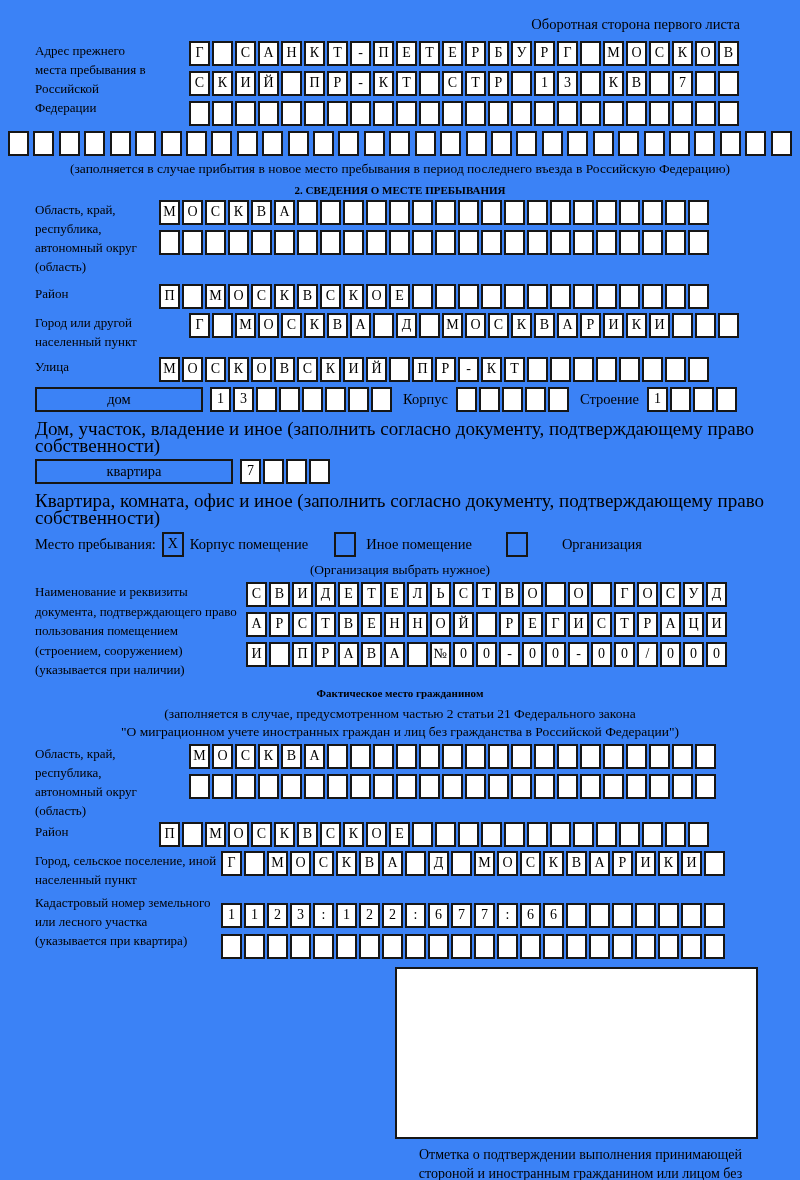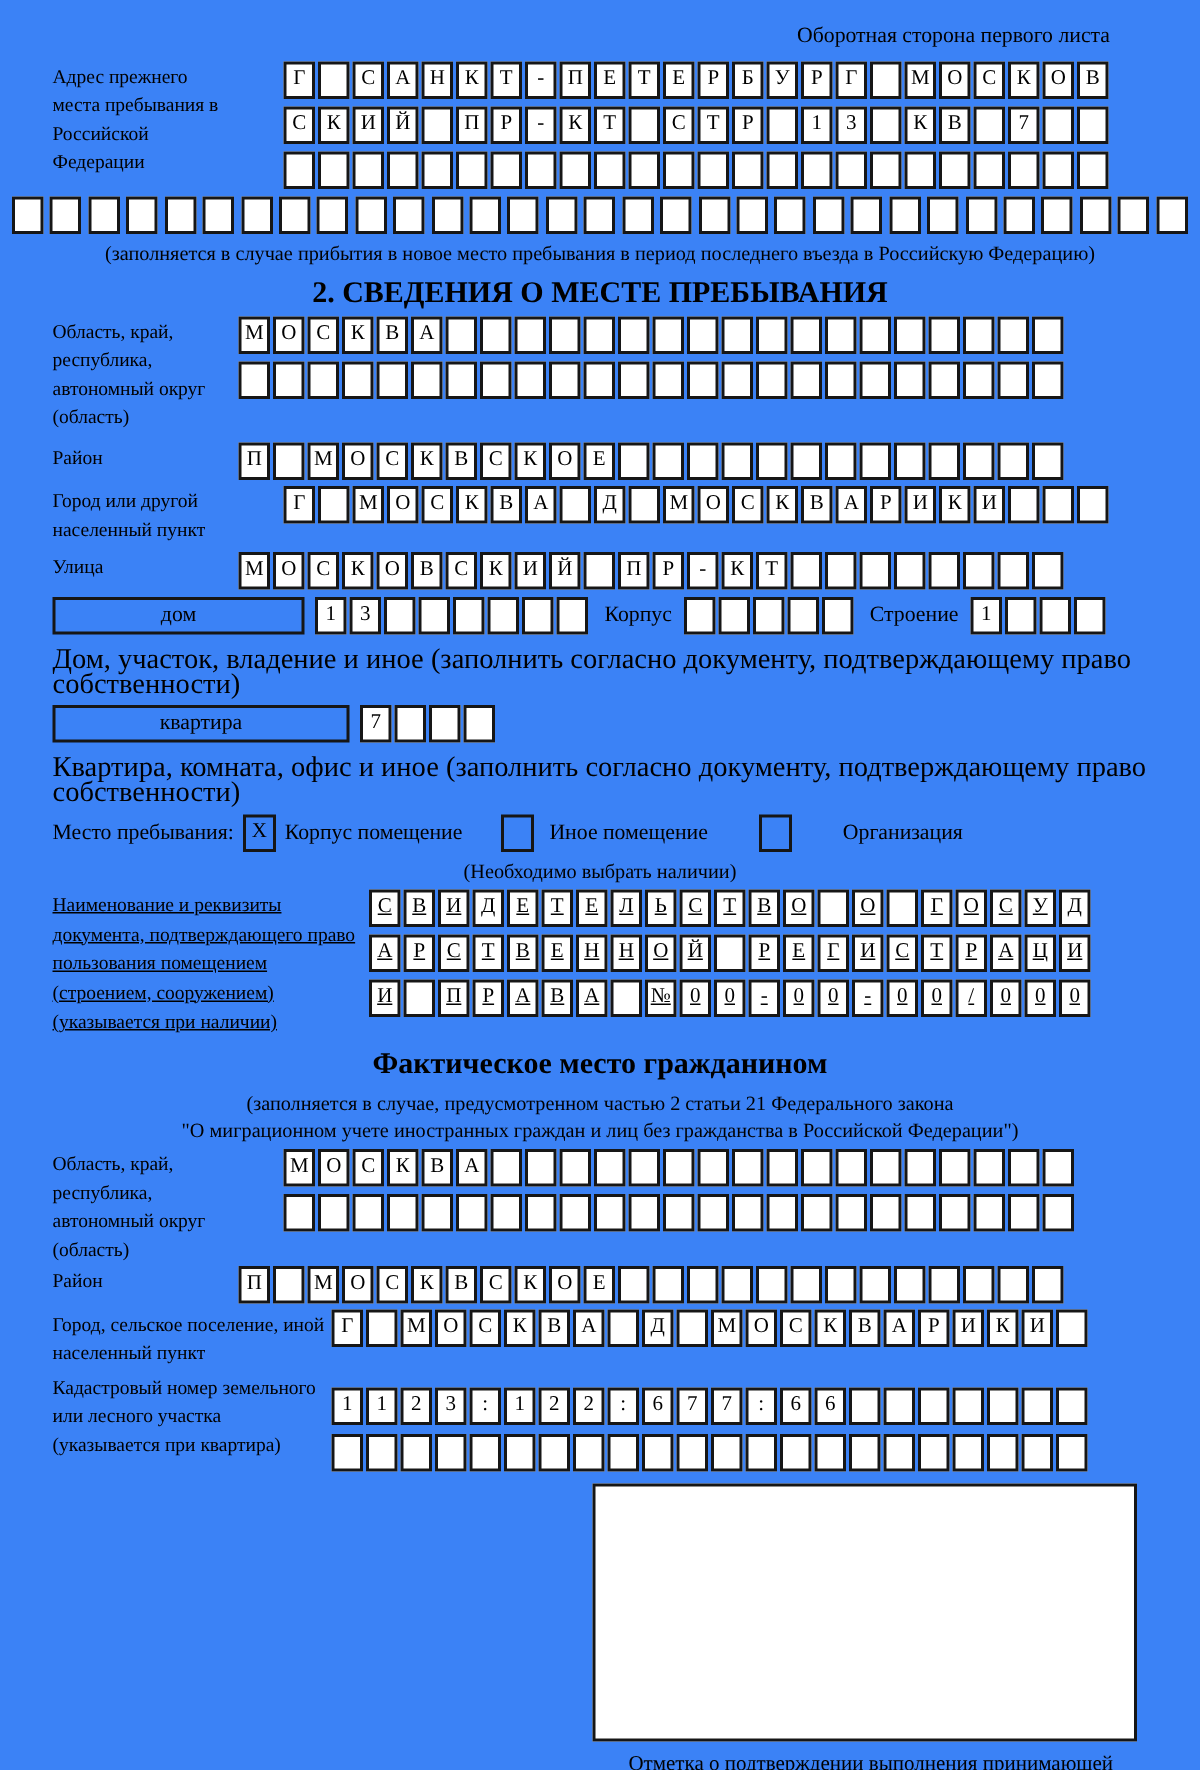--- a/index.html
+++ b/index.html
@@ -13,31 +13,31 @@
   .w237 { width:237px; }
   .cellcol > .cellrow + .cellrow { margin-top:5px; }
   .cellrow { display:flex; height:25px; }
   .cell { flex:0 0 auto; width:21px; height:25px; border:2px solid #161616; margin:0 1px;
           font-size:14px; line-height:20px; text-align:center; background:#fff; }
   .ml30 { margin-left:30px; }
   .spread { width:784px; justify-content:space-between; margin-top:5px; }
   .spread .cell { margin:0; }
   .caption { text-align:center; font-size:13.5px; margin-top:4px; line-height:17px; }
   .caption-left { font-size:19px; margin:8px 0 0 27px; line-height:17px; }
-  .section-title { text-align:center; font-weight:bold; font-size:20px; margin-top:7px; }
+  .section-title { text-align:center; font-weight:bold; font-size:11px; margin-top:7px; }
   .mt4 { margin-top:4px; } .mt6 { margin-top:6px; } .mt8 { margin-top:8px; }
   .house-row { display:flex; align-items:flex-end; margin:5px 0 0 27px; }
   .bigbox { border:2px solid #161616; height:25px; line-height:20px; text-align:center;
             font-size:14.5px; flex:0 0 auto; }
   .inl-label { font-size:14.5px; line-height:25px; margin:0 7px 0 10px; }
   .stay-row { display:flex; align-items:center; margin:6px 0 0 27px; font-size:14.5px; }
   .cbox { flex:0 0 auto; width:22px; height:25px; border:2px solid #161616; text-align:center;
           line-height:20px; font-size:14px; }
   .gap6 { margin-left:6px; } .gap10 { margin-left:10px; } .gap26 { margin-left:26px; } .gap34 { margin-left:34px; }
-  .doc-block { margin-top:4px;text-decoration:underline; }
+  .doc-block { margin-top:4px; }
   .doc-block .label { line-height:19.5px; }
   .cad-col > .cellrow + .cellrow { margin-top:6px; }
   .stamp-wrap { margin:8px 0 0 387px; width:371px; }
   .stamp-box { width:363px; height:172px; border:2px solid #161616; background:#fff; }
   .stamp-caption { margin-top:6px; text-align:center; font-size:14px; line-height:19.5px; }
 </style>
 </head>
 <body>
 
 <div class="page">
@@ -355,21 +355,21 @@
 
   <div class="stay-row">
     <span>Место пребывания:</span>
     <span class="cbox gap6">X</span>
     <span class="gap6">Корпус помещение</span>
     <span class="cbox gap26"></span>
     <span class="gap10">Иное помещение</span>
     <span class="cbox gap34"></span>
     <span class="gap34">Организация</span>
   </div>
-  <div class="caption">(Необходимо выбрать наличии)</div>
+  <div class="caption">(Организация выбрать нужное)</div>
 
   <div class="frow doc-block">
     <div class="label w237">Наименование и реквизиты документа, подтверждающего право пользования помещением (строением, сооружением) (указывается при наличии)</div>
     <div class="cellcol">
       <div class="cellrow">
           <span class="cell">С</span>
           <span class="cell">В</span>
           <span class="cell">И</span>
           <span class="cell">Д</span>
           <span class="cell">Е</span>

